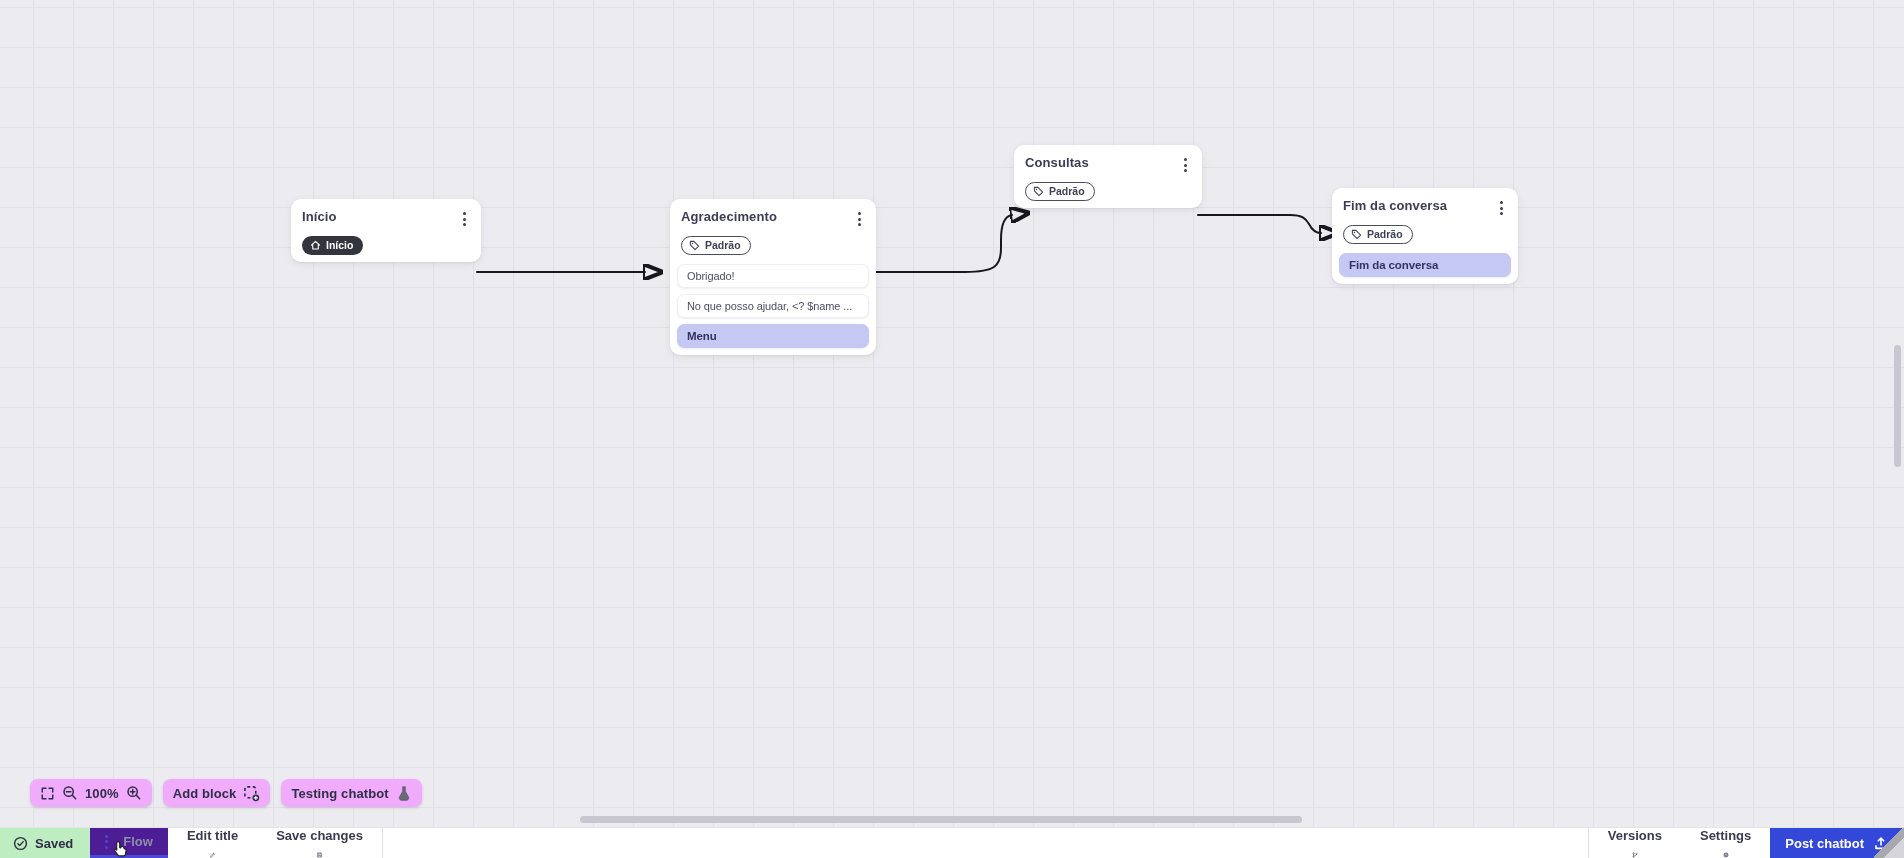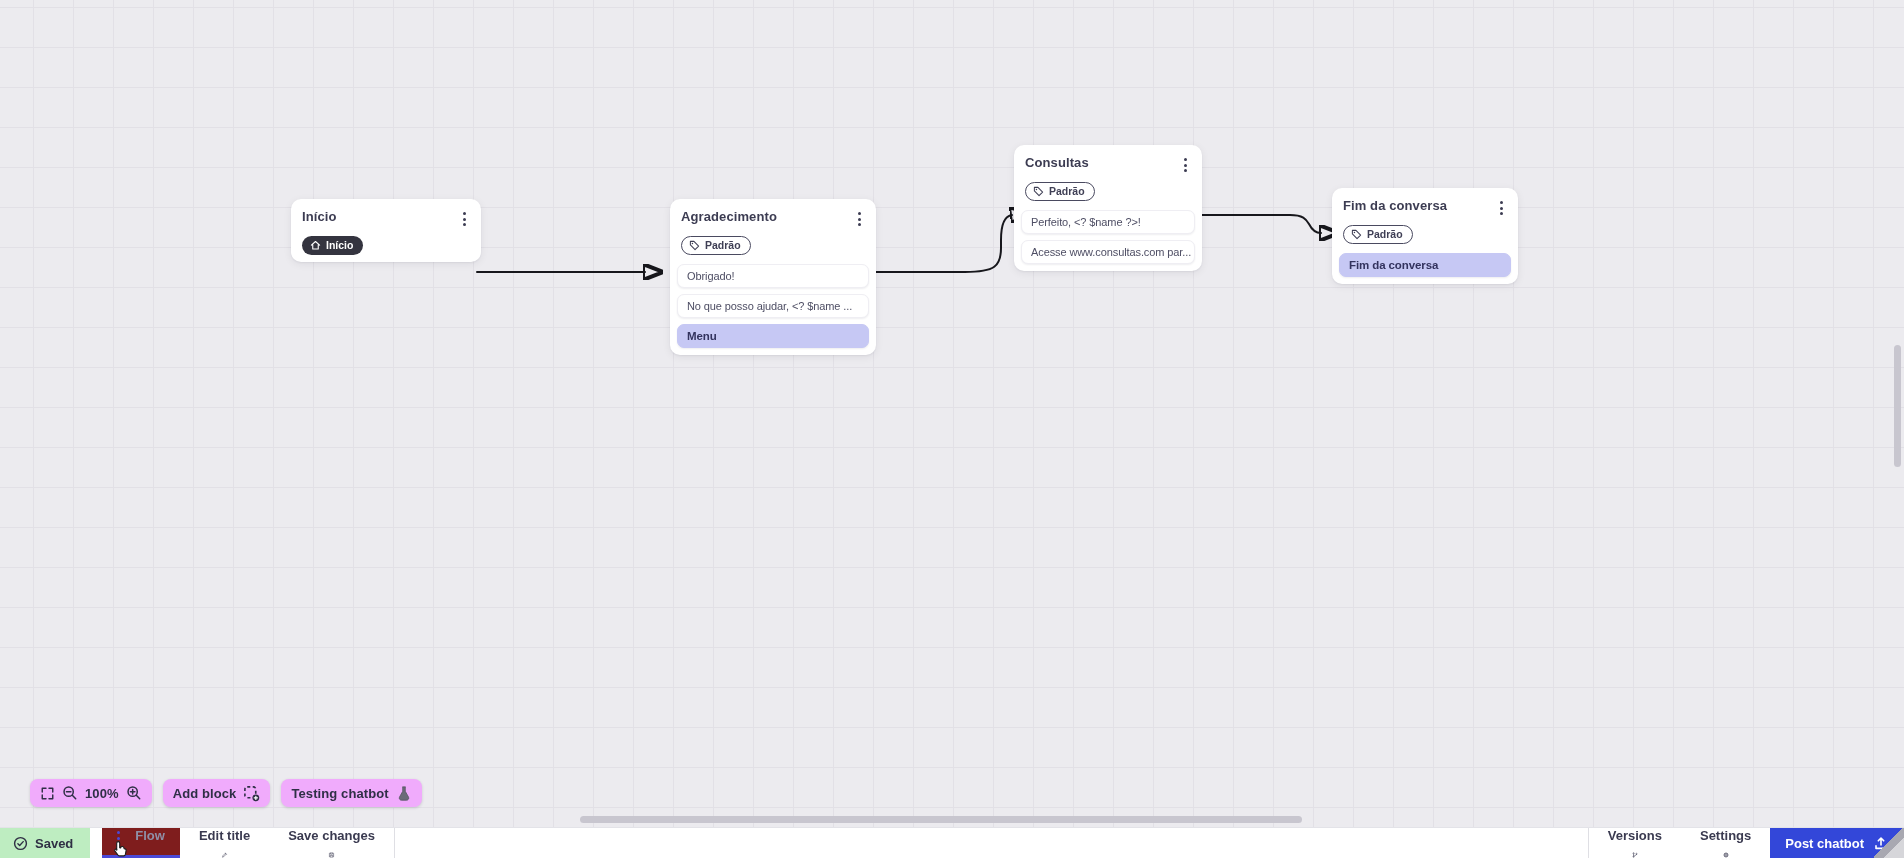--- a/index.html
+++ b/index.html
@@ -69,22 +69,22 @@
   .v-scroll{position:absolute;left:1894px;top:345px;width:7px;height:122px;border-radius:4px;background:#C8C6CF;z-index:15;}
 
   
   .statusbar{
     position:absolute;left:0;right:0;bottom:0;height:30px;background:#fff;
     border-top:1px solid #E3E3E8;display:flex;align-items:stretch;z-index:30;
     font-size:13px;color:#3A3A50;font-weight:700;
   }
   .saved{background:#BEEDC1;display:flex;align-items:center;gap:7px;padding:0 17px 0 13px;color:#2F2F44;}
   .flow-tab{
-    background:#7f1d1d;display:flex;align-items:flex-start;gap:11px;padding:0 15px 0 11px;
-    border-bottom:3px solid #4A49D8;box-sizing:border-box;cursor:pointer;margin-left:12px;
+    background:#4c1d95;display:flex;align-items:center;gap:11px;padding:0 15px 0 11px;
+    border-bottom:3px solid #4A49D8;box-sizing:border-box;cursor:pointer;
   }
   .flow-tab .kebab i{background:#4A49D8;}
   .flow-label{color:#8F8FA6;font-weight:700;}
   .bar-btn{display:flex;align-items:center;gap:9px;padding:0 19px;cursor:pointer;flex-direction:column;}
   .divider{width:1px;background:#DFDFE4;margin:0;}
   .spacer{flex:1;}
   .post-btn{
     background:#3347D9;color:#fff;display:flex;align-items:center;gap:9px;
     padding:10px 15px;font-weight:700;cursor:pointer;
   }
@@ -161,24 +161,20 @@
           <i></i>
         </span>
     </div>
     <span class="badge-outline">
       <svg width="11" height="11" viewBox="0 0 16 16">
           <path d="M2 2 h5.2 L14 8.8 L8.8 14 L2 7.2 Z" stroke="#3F3F55" stroke-width="1.5" fill="none" stroke-linejoin="round"></path>
           <circle cx="5" cy="5" r="1.1" fill="#3F3F55"></circle>
         </svg>
       <span>Padrão</span>
     </span>
-    <div class="items">
-      <div class="bubble">Perfeito, &lt;? $name ?&gt;!</div>
-      <div class="bubble">Acesse www.consultas.com par...</div>
-    </div>
   </div>
 
   <div class="node" style="left:1332px;top:188px;width:186px;">
     <div class="node-head">
       <span class="node-title">Fim da conversa</span>
       <span class="kebab">
           <i></i>
           <i></i>
           <i></i>
         </span>

